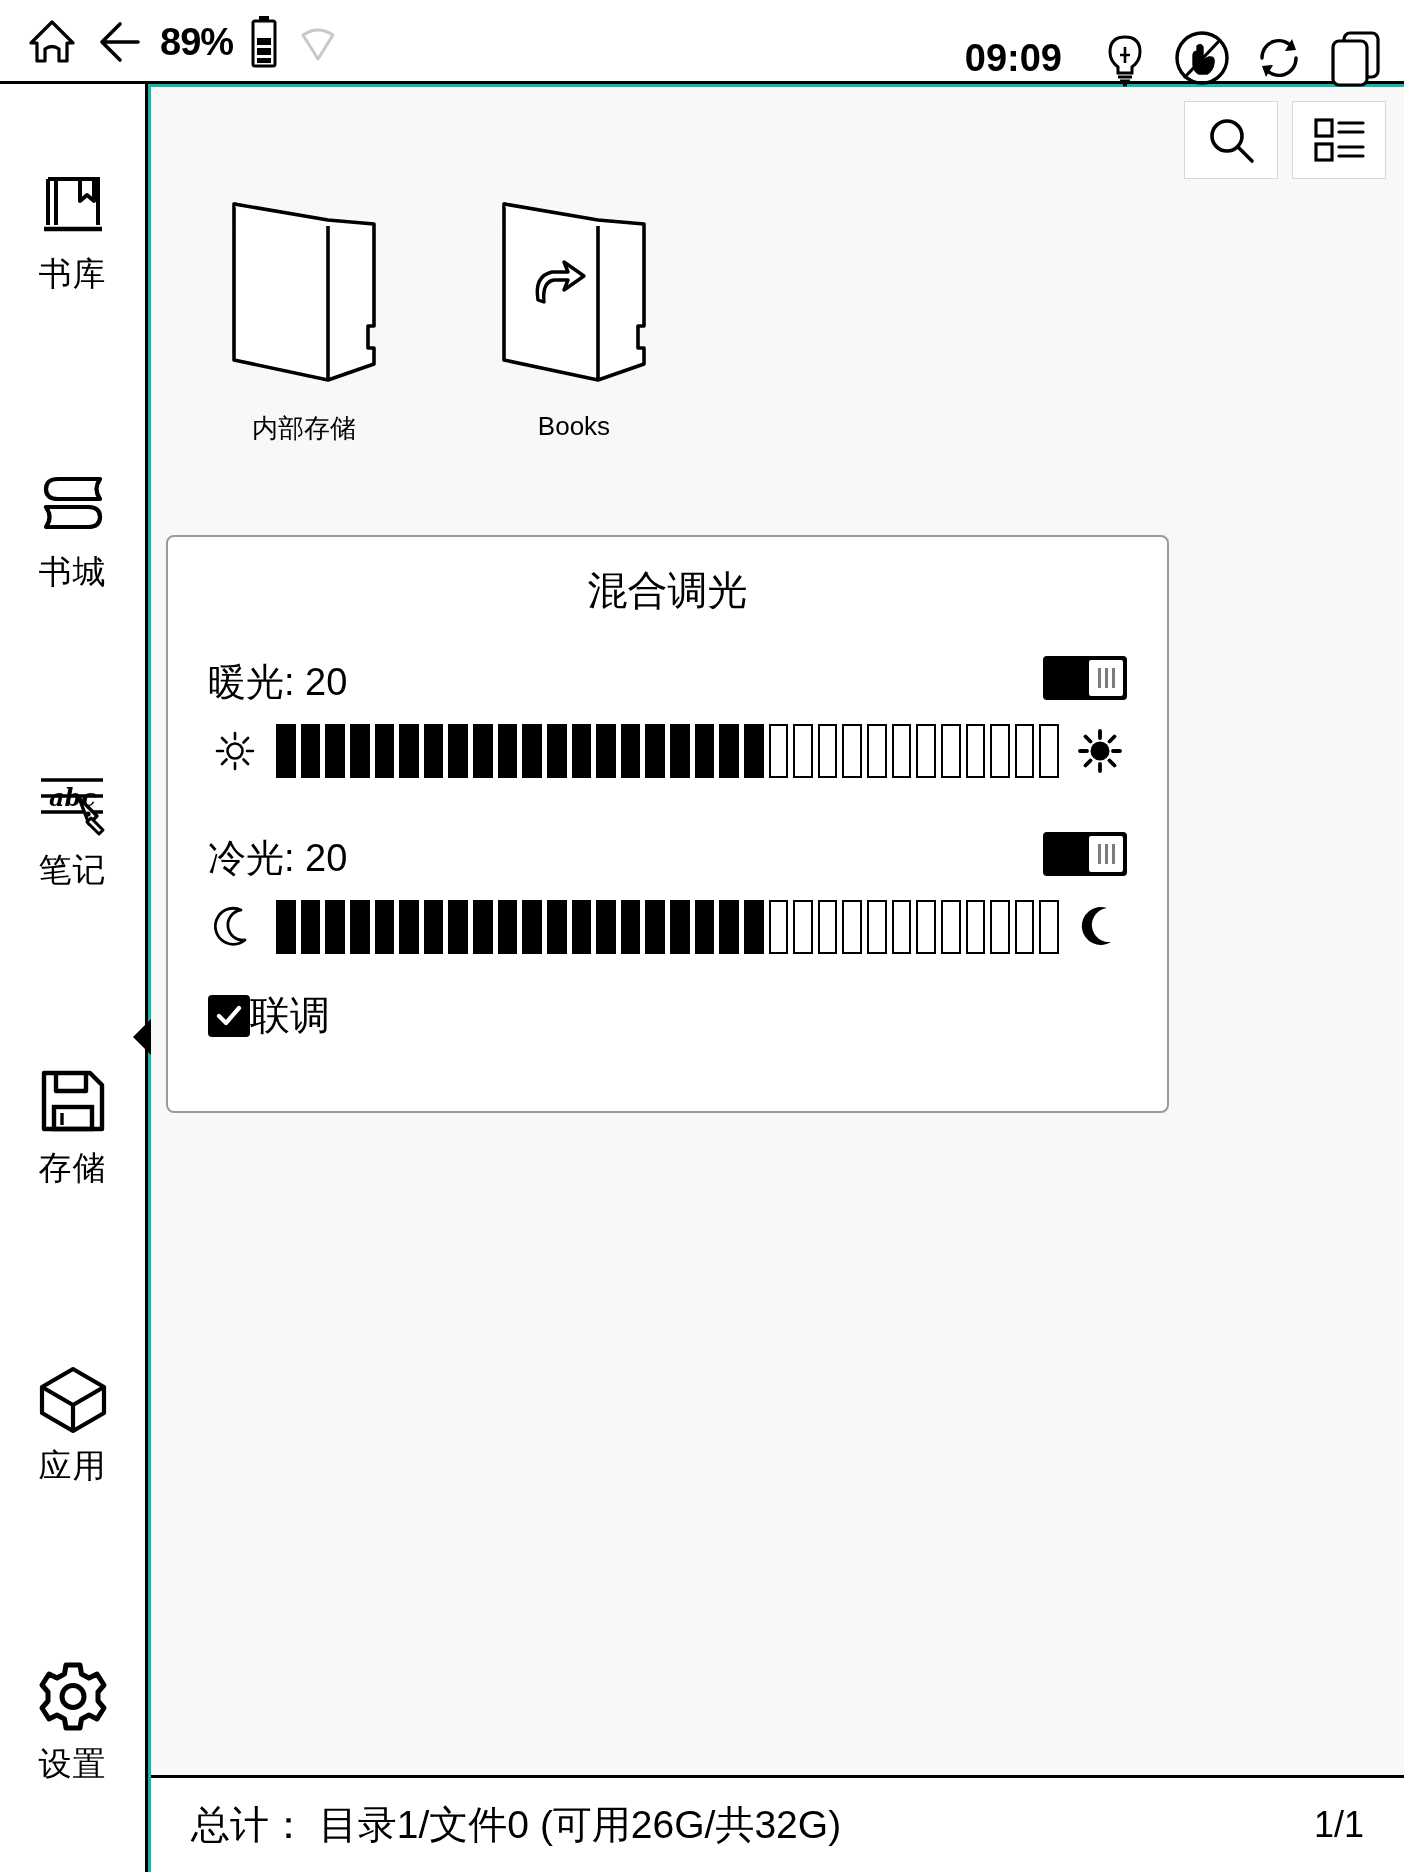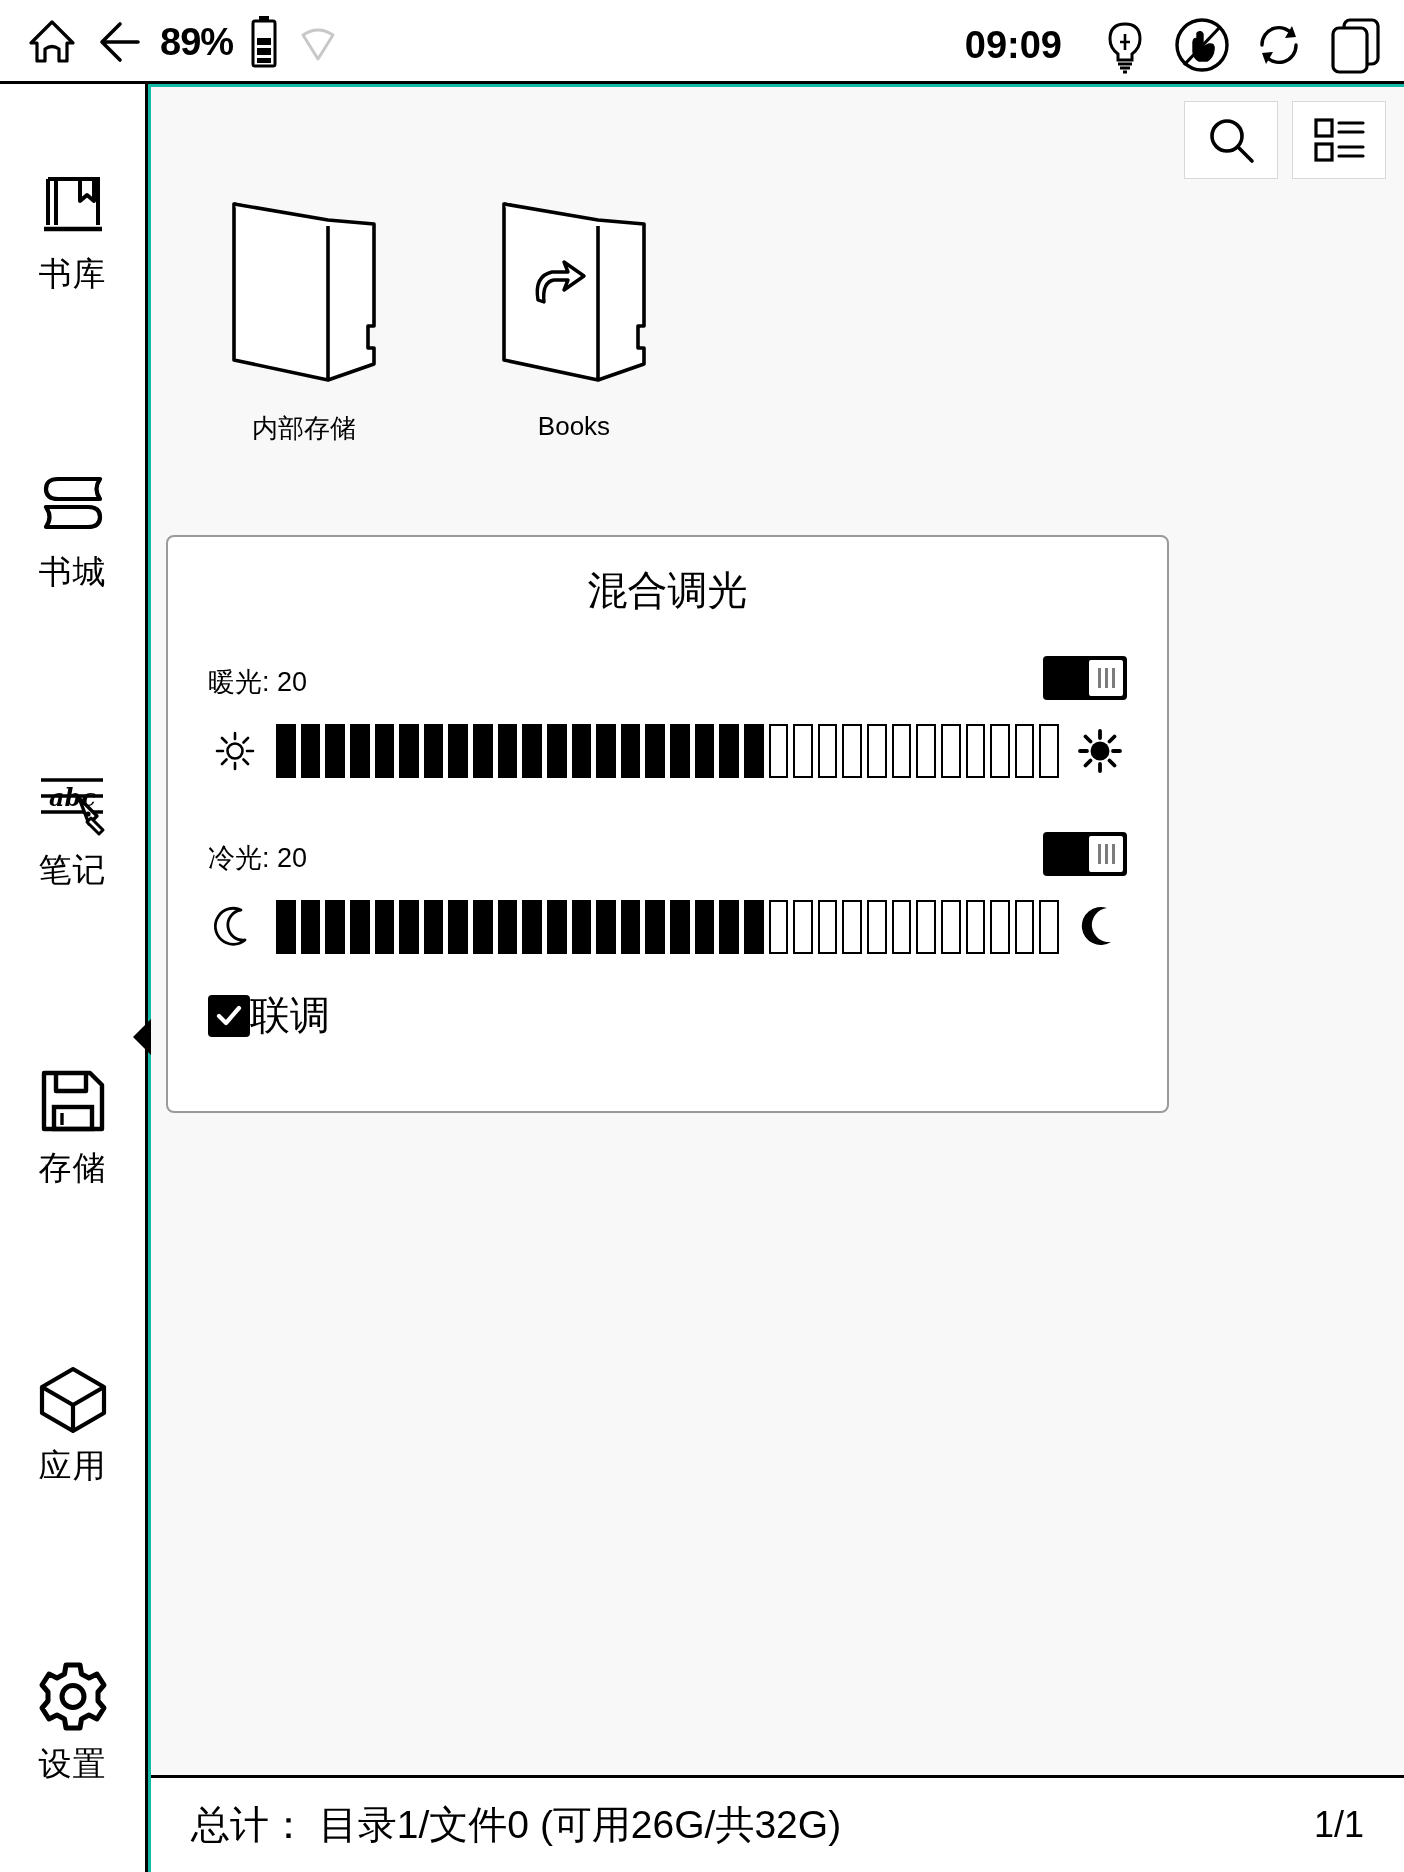--- a/index.html
+++ b/index.html
@@ -11,21 +11,21 @@
   }
   #root { position: relative; width: 1404px; height: 1872px; background: #14b8a6; }
 
   
   .statusbar {
     position: absolute; left: 0; top: 0; width: 1404px; height: 84px;
     background: #fff;
     border-bottom: 3px solid #000;
   }
   .sb-left { position: absolute; left: 26px; top: 0; height: 84px; display: flex; align-items: center; gap: 16px; }
-  .sb-right { position: absolute; right: 20px; top: 3px; height: 84px; display: flex; align-items: center; gap: 22px; }
+  .sb-right { position: absolute; right: 20px; top: 16px; height: 84px; display: flex; align-items: center; gap: 22px; }
   .battpct { font-size: 38px; font-weight: bold; color: #000; letter-spacing: -1px; }
   .clock { font-size: 38px; font-weight: bold; color: #000; letter-spacing: 0px; margin-right: 14px; }
 
   
   .sidebar {
     position: absolute; left: 0; top: 84px; width: 148px; height: 1788px;
     background: #fff; border-right: 3px solid #000;
     display: flex; flex-direction: column; align-items: center;
   }
   .side-item {
@@ -65,21 +65,21 @@
 
   
   .panel {
     position: absolute; left: 15px; top: 448px; width: 1003px; height: 578px;
     background: #fff; border: 2px solid #9a9a9a; border-radius: 8px;
   }
   .panel-title { text-align: center; margin-top: 26px; font-size: 40px; color: #000; }
   .ch-head {
     position: relative; margin: 0 40px; height: 60px; display: flex; align-items: center;
   }
-  .ch-label { font-size: 27px; color: #000; }
+  .ch-label { font-size: 38px; color: #000; }
   .toggle {
     position: absolute; right: 0; top: 4px; width: 84px; height: 44px;
     background: #000; border-radius: 4px; display: flex; justify-content: flex-end; align-items: center;
   }
   .toggle .knob {
     width: 38px; height: 40px; margin-right: 2px; background: #fff;
     border: 2px solid #000; border-radius: 4px;
     display: flex; align-items: center; justify-content: center; gap: 4px;
   }
   .toggle .knob i { display: block; width: 3px; height: 20px; background: #7c7c7c; }

